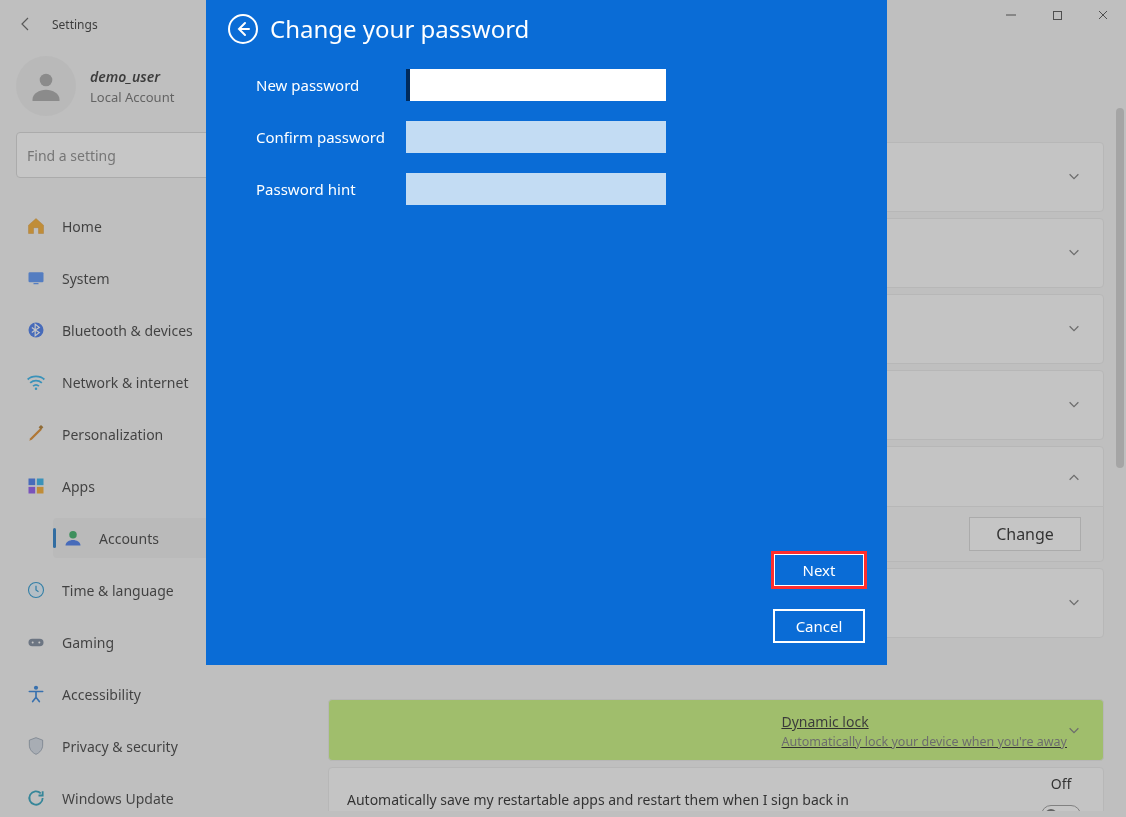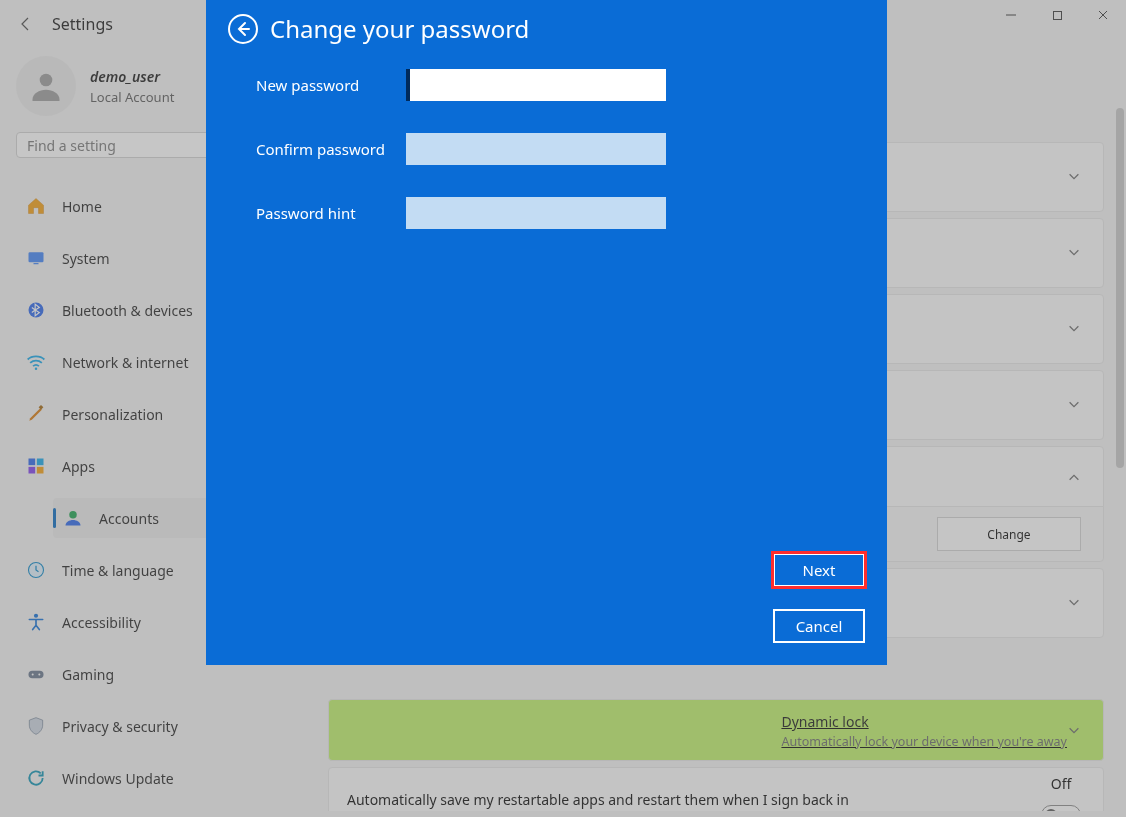--- a/index.html
+++ b/index.html
@@ -16,21 +16,21 @@
   .titlebar {
     height: 48px;
     display: flex;
     align-items: center;
     padding-left: 12px;
   }
   .titlebar .back-btn {
     width: 28px; height: 28px; display:flex; align-items:center; justify-content:center;
     color:#555;
   }
-  .titlebar .title { margin-left: 12px; font-size: 16px; color:#111; }
+  .titlebar .title { margin-left: 12px; font-size: 12px; color:#111; }
   .winbtns { position:absolute; right:0; top:0; display:flex; }
   .winbtn { width: 46px; height: 30px; display:flex; align-items:center; justify-content:center; color:#333; font-size:13px;}
   .winbtn svg { stroke:#333; }
 
   
   .sidebar {
     position: absolute;
     left: 0; top: 48px;
     width: 300px;
     bottom: 0;
@@ -41,21 +41,21 @@
     width: 60px; height: 60px; border-radius: 50%;
     background: #e9e9e9;
     display:flex; align-items:center; justify-content:center;
     color:#8a8a8a;
   }
   .user-block .uname { font-weight: 600; font-size: 14px; color:#111;font-style:italic;}
   .user-block .utype { font-size: 13px; color:#555; margin-top:2px; }
 
   .search-box {
     width: 265px;
-    height: 26px;
+    height: 46px;
     background: #fff;
     border: 1px solid #d0d0d0;
     border-radius: 4px;
     padding: 0 10px;
     font-size: 14px;
     color:#4c1d95;
     outline:none;
     margin-bottom: 28px;
   }
 
@@ -115,23 +115,23 @@
     height:66px;
     background:#fbfbfb;
     border:1px solid #e6e6e6;
     border-radius:4px 4px 0 0;
     margin-bottom:0;
     display:flex; align-items:center; justify-content:flex-end;
     padding: 0 22px;
   }
 
   .change-btn {
-    width: 144px; height: 34px;
+    width: 112px; height: 34px;
     background:#fdfdfd; border:1px solid #d0d0d0; border-radius:0;
-    font-size:12px; display:flex; align-items:center; justify-content:center;
+    font-size:16px; display:flex; align-items:center; justify-content:center;
   }
 
   .addl-row {
     background:#bef264;
     border:1px solid #e6e6e6;
     border-radius:4px;
     min-height:58px;
     margin-top: 20px;
     padding: 12px 22px 10px 18px;
     display:flex; align-items:center; justify-content:flex-end;text-decoration:underline;
@@ -184,21 +184,21 @@
   .modal-header {
     display:flex; align-items:center; gap: 12px;
     padding: 12px 40px 8px 22px;
   }
   .back-circle {
     width:30px; height:30px; border:2px solid #fff; border-radius:50%;
     display:flex; align-items:center; justify-content:center;
   }
   .modal-title { font-size: 24px; font-weight:400; }
 
-  .form { padding: 16px 50px 0 50px; display:flex; flex-direction:column; gap:32px; }
+  .form { padding: 16px 50px 0 50px; display:flex; flex-direction:column; gap:20px; }
   .form-row { display:flex; align-items:center; gap:4px; }
   .form-label { width: 146px; font-size:15px; }
   .form-input {
     width: 260px; height: 32px;
     background:#fff; border:none;
     outline: none;
     font-size:14px; color:#000;
     padding:0 8px;
   }
   .form-input.focused {
@@ -349,35 +349,35 @@
             <svg width="20" height="20" viewBox="0 0 24 24">
               <circle cx="12" cy="12" r="9" fill="#e0f2fe" stroke="#0284c7" stroke-width="1.3"></circle>
               <path d="M12 7v5l3 2" stroke="#0284c7" stroke-width="1.5" fill="none"></path>
             </svg>
           </span>
         <span>Time &amp; language</span>
       </div>
       <div class="nav-item">
         <span class="nav-icon">
             <svg width="20" height="20" viewBox="0 0 24 24">
-              <circle cx="12" cy="4.5" r="2.5" fill="#0a6cd6"></circle>
-              <path d="M4 9h16M12 9v7m-4 5 4-5 4 5" stroke="#0a6cd6" stroke-width="2" fill="none" stroke-linecap="round"></path>
-            </svg>
-          </span>
-        <span>Accessibility</span>
-      </div>
-      <div class="nav-item">
-        <span class="nav-icon">
-            <svg width="20" height="20" viewBox="0 0 24 24">
               <rect x="3" y="8" width="18" height="9" rx="4.5" fill="#64748b"></rect>
               <circle cx="8" cy="12.5" r="1.2" fill="#fff"></circle>
               <circle cx="16" cy="12.5" r="1.2" fill="#fff"></circle>
             </svg>
           </span>
         <span>Gaming</span>
+      </div>
+      <div class="nav-item">
+        <span class="nav-icon">
+            <svg width="20" height="20" viewBox="0 0 24 24">
+              <circle cx="12" cy="4.5" r="2.5" fill="#0a6cd6"></circle>
+              <path d="M4 9h16M12 9v7m-4 5 4-5 4 5" stroke="#0a6cd6" stroke-width="2" fill="none" stroke-linecap="round"></path>
+            </svg>
+          </span>
+        <span>Accessibility</span>
       </div>
       <div class="nav-item">
         <span class="nav-icon">
             <svg width="20" height="20" viewBox="0 0 24 24">
               <path d="M12 2l8 3v6c0 5-3.5 9-8 11-4.5-2-8-6-8-11V5l8-3z" fill="#cbd5e1" stroke="#64748b" stroke-width="0.8"></path>
             </svg>
           </span>
         <span>Privacy &amp; security</span>
       </div>
       <div class="nav-item">

